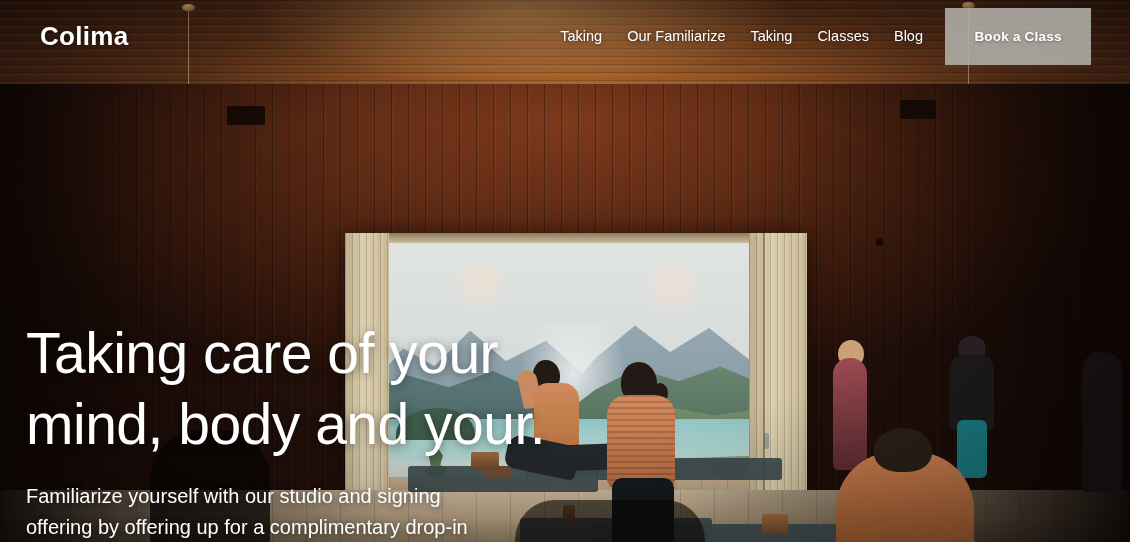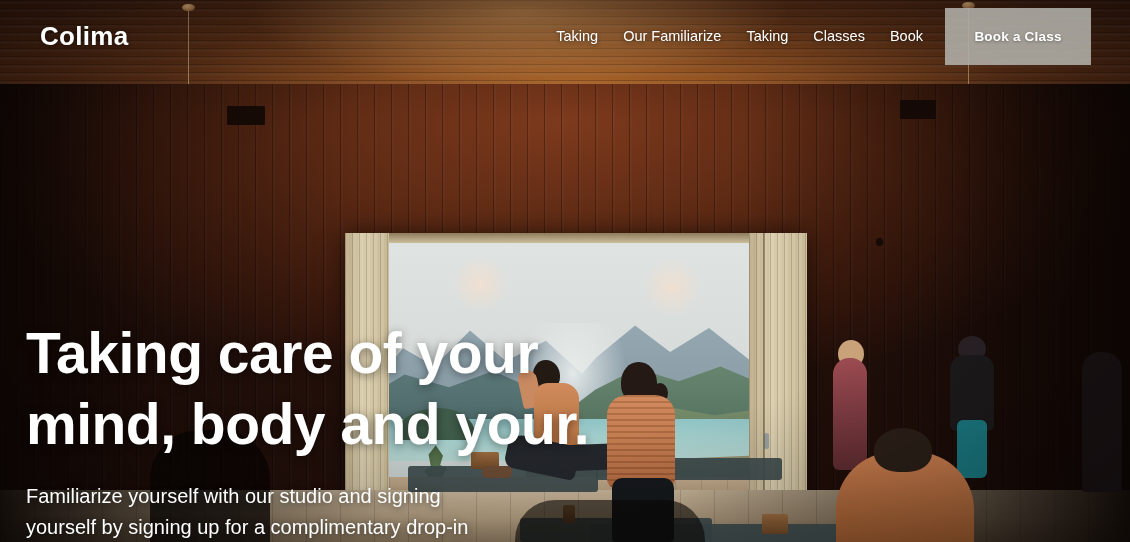--- a/index.html
+++ b/index.html
@@ -224,21 +224,21 @@
     display:flex; align-items:center; justify-content:center;
     color:#fff; font-size:13.5px; font-weight:700; letter-spacing:.2px;
     cursor:pointer; border:0;
     font-family:"Liberation Sans", sans-serif;
     text-shadow:0 1px 3px rgba(0,0,0,.35);
   }
 
   
   .copy{ position:absolute; left:26px; top:318px; z-index:15; width:640px; }
   .headline{
-    color:#fff; font-size:57px; line-height:1.24; font-weight:700;
+    color:#fff; font-size:57px; line-height:1.24; font-weight:400;
     letter-spacing:-.5px; text-shadow:0 2px 10px rgba(0,0,0,.45);
   }
   .subcopy{
     margin-top:22px; color:#fff; font-size:20px; line-height:1.55;
     font-weight:400; text-shadow:0 1px 6px rgba(0,0,0,.55);
     max-width:530px;
   }
 </style>
 </head>
 <body>
@@ -317,28 +317,28 @@
 </div>
 
 <header class="header">
   <div class="logo">Colima</div>
 
   <nav class="nav">
     <a href="#">Taking</a>
     <a href="#">Our Familiarize</a>
     <a href="#">Taking</a>
     <a href="#">Classes</a>
-    <a href="#">Book</a>
+    <a href="#">Blog</a>
   </nav>
 
   <button class="cta">Book a Class</button>
 </header>
 
 <div class="copy">
   <h1 class="headline">
     <span>Taking care of your</span><br>
     <span>mind, body and your.</span>
   </h1>
   <p class="subcopy">
     <span>Familiarize yourself with our studio and signing</span><br>
-    <span>yourself by signing up for a complimentary drop-in</span>
+    <span>offering by offering up for a complimentary drop-in</span>
   </p>
 </div>
 
 </body></html>

